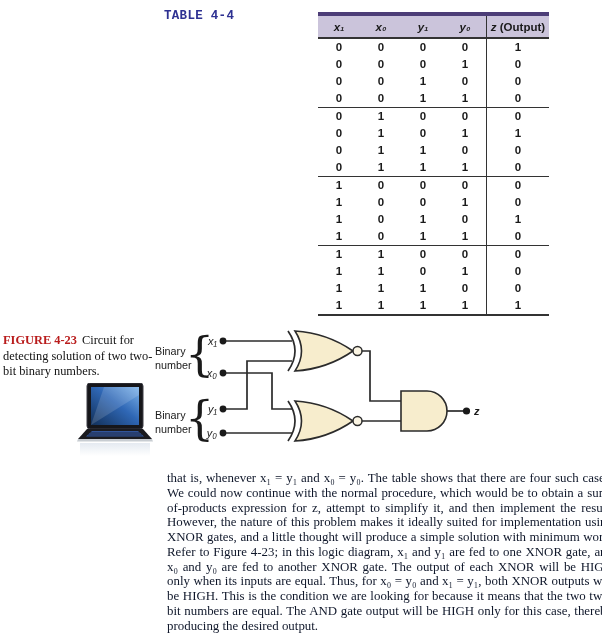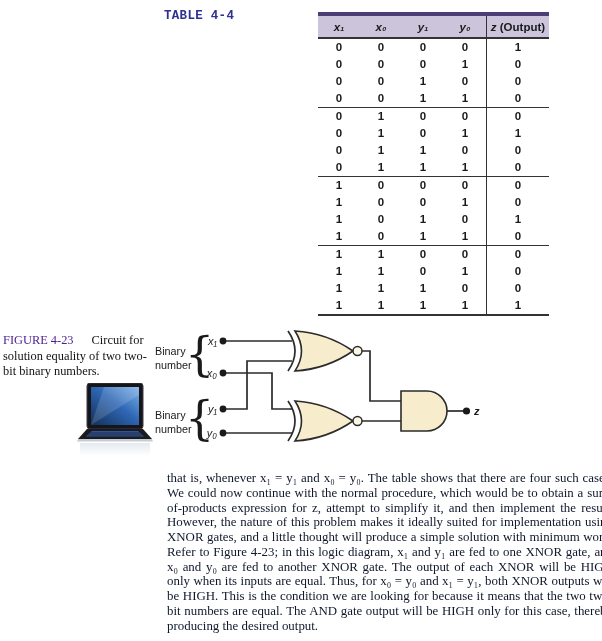--- a/index.html
+++ b/index.html
@@ -36,21 +36,21 @@
     font-size:11.5px; font-weight:bold; line-height:17px;
   }
   #truth-table .z-col { width:58px; border-left:1.5px solid #333333; }
   #truth-table tr.group-start td { border-top:1.5px solid #333333; }
 
   
   .fig-caption {
     position:absolute; left:3px; top:333px; width:153px;
     font-size:12.4px; line-height:15.6px; color:#111111;
   }
-  .fig-label { font-weight:normal; color:#4c1d95; margin-right:18px; }
+  .fig-label { font-weight:bold; color:#b91c1c; margin-right:5px; }
 
   
   .laptop { position:absolute; left:74px; top:383px; width:82px; height:74px; }
 
   
   .circuit { position:absolute; left:155px; top:326px; width:340px; height:132px; }
   .circuit .wire { stroke:#2b2b2b; stroke-width:1.7; fill:none; }
   .circuit .gate { fill:#f7edcd; stroke:#2b2b2b; stroke-width:1.6; }
   .circuit .bubble { fill:#fbf5e3; stroke:#2b2b2b; stroke-width:1.5; }
   .circuit .dot { fill:#1a1a1a; }
@@ -195,21 +195,21 @@
           <td>1</td>
           <td>1</td>
           <td>1</td>
           <td>1</td>
           <td class="z-col">1</td>
         </tr>
       </tbody>
   </table>
 
   <div class="fig-caption">
-    <span class="fig-label">FIGURE 4-23</span><span>Circuit for solution equality of two two-bit binary numbers.</span>
+    <span class="fig-label">FIGURE 4-23</span><span>Circuit for detecting solution of two two-bit binary numbers.</span>
   </div>
 
   <svg class="laptop" viewBox="0 0 82 74">
     <defs>
       <linearGradient id="scr" x1="0" y1="1" x2="1" y2="0">
         <stop offset="0" stop-color="#123059"></stop>
         <stop offset="0.55" stop-color="#2f67b5"></stop>
         <stop offset="1" stop-color="#7db3ea"></stop>
       </linearGradient>
       <linearGradient id="refl" x1="0" y1="0" x2="0" y2="1">

